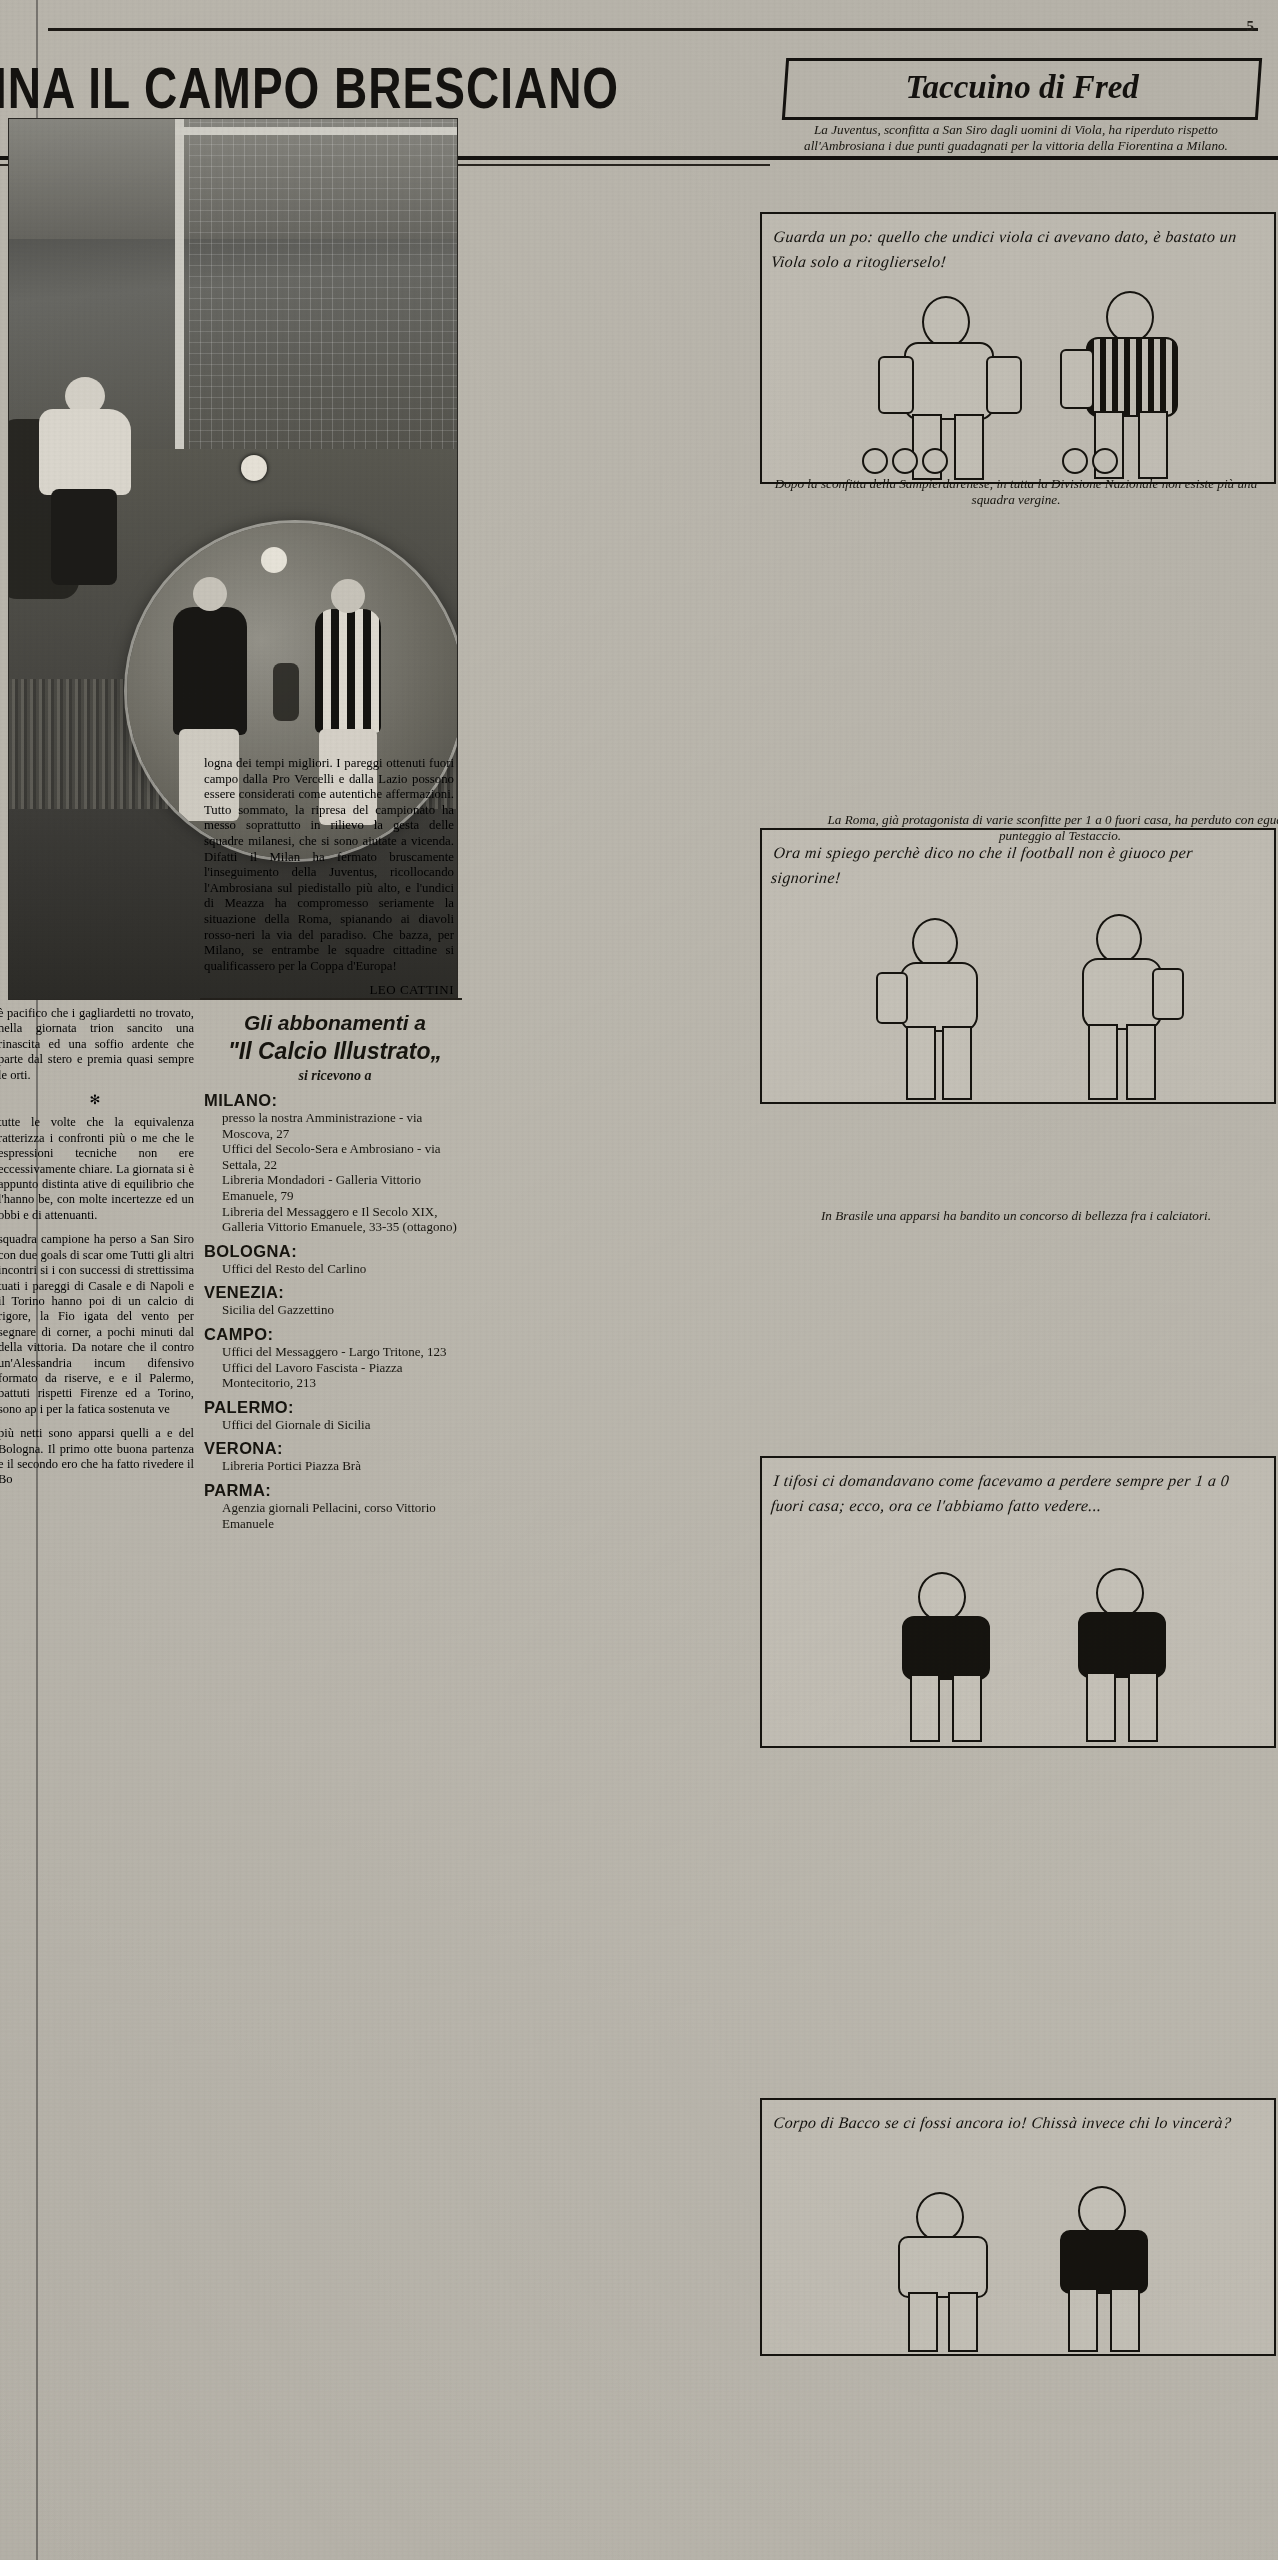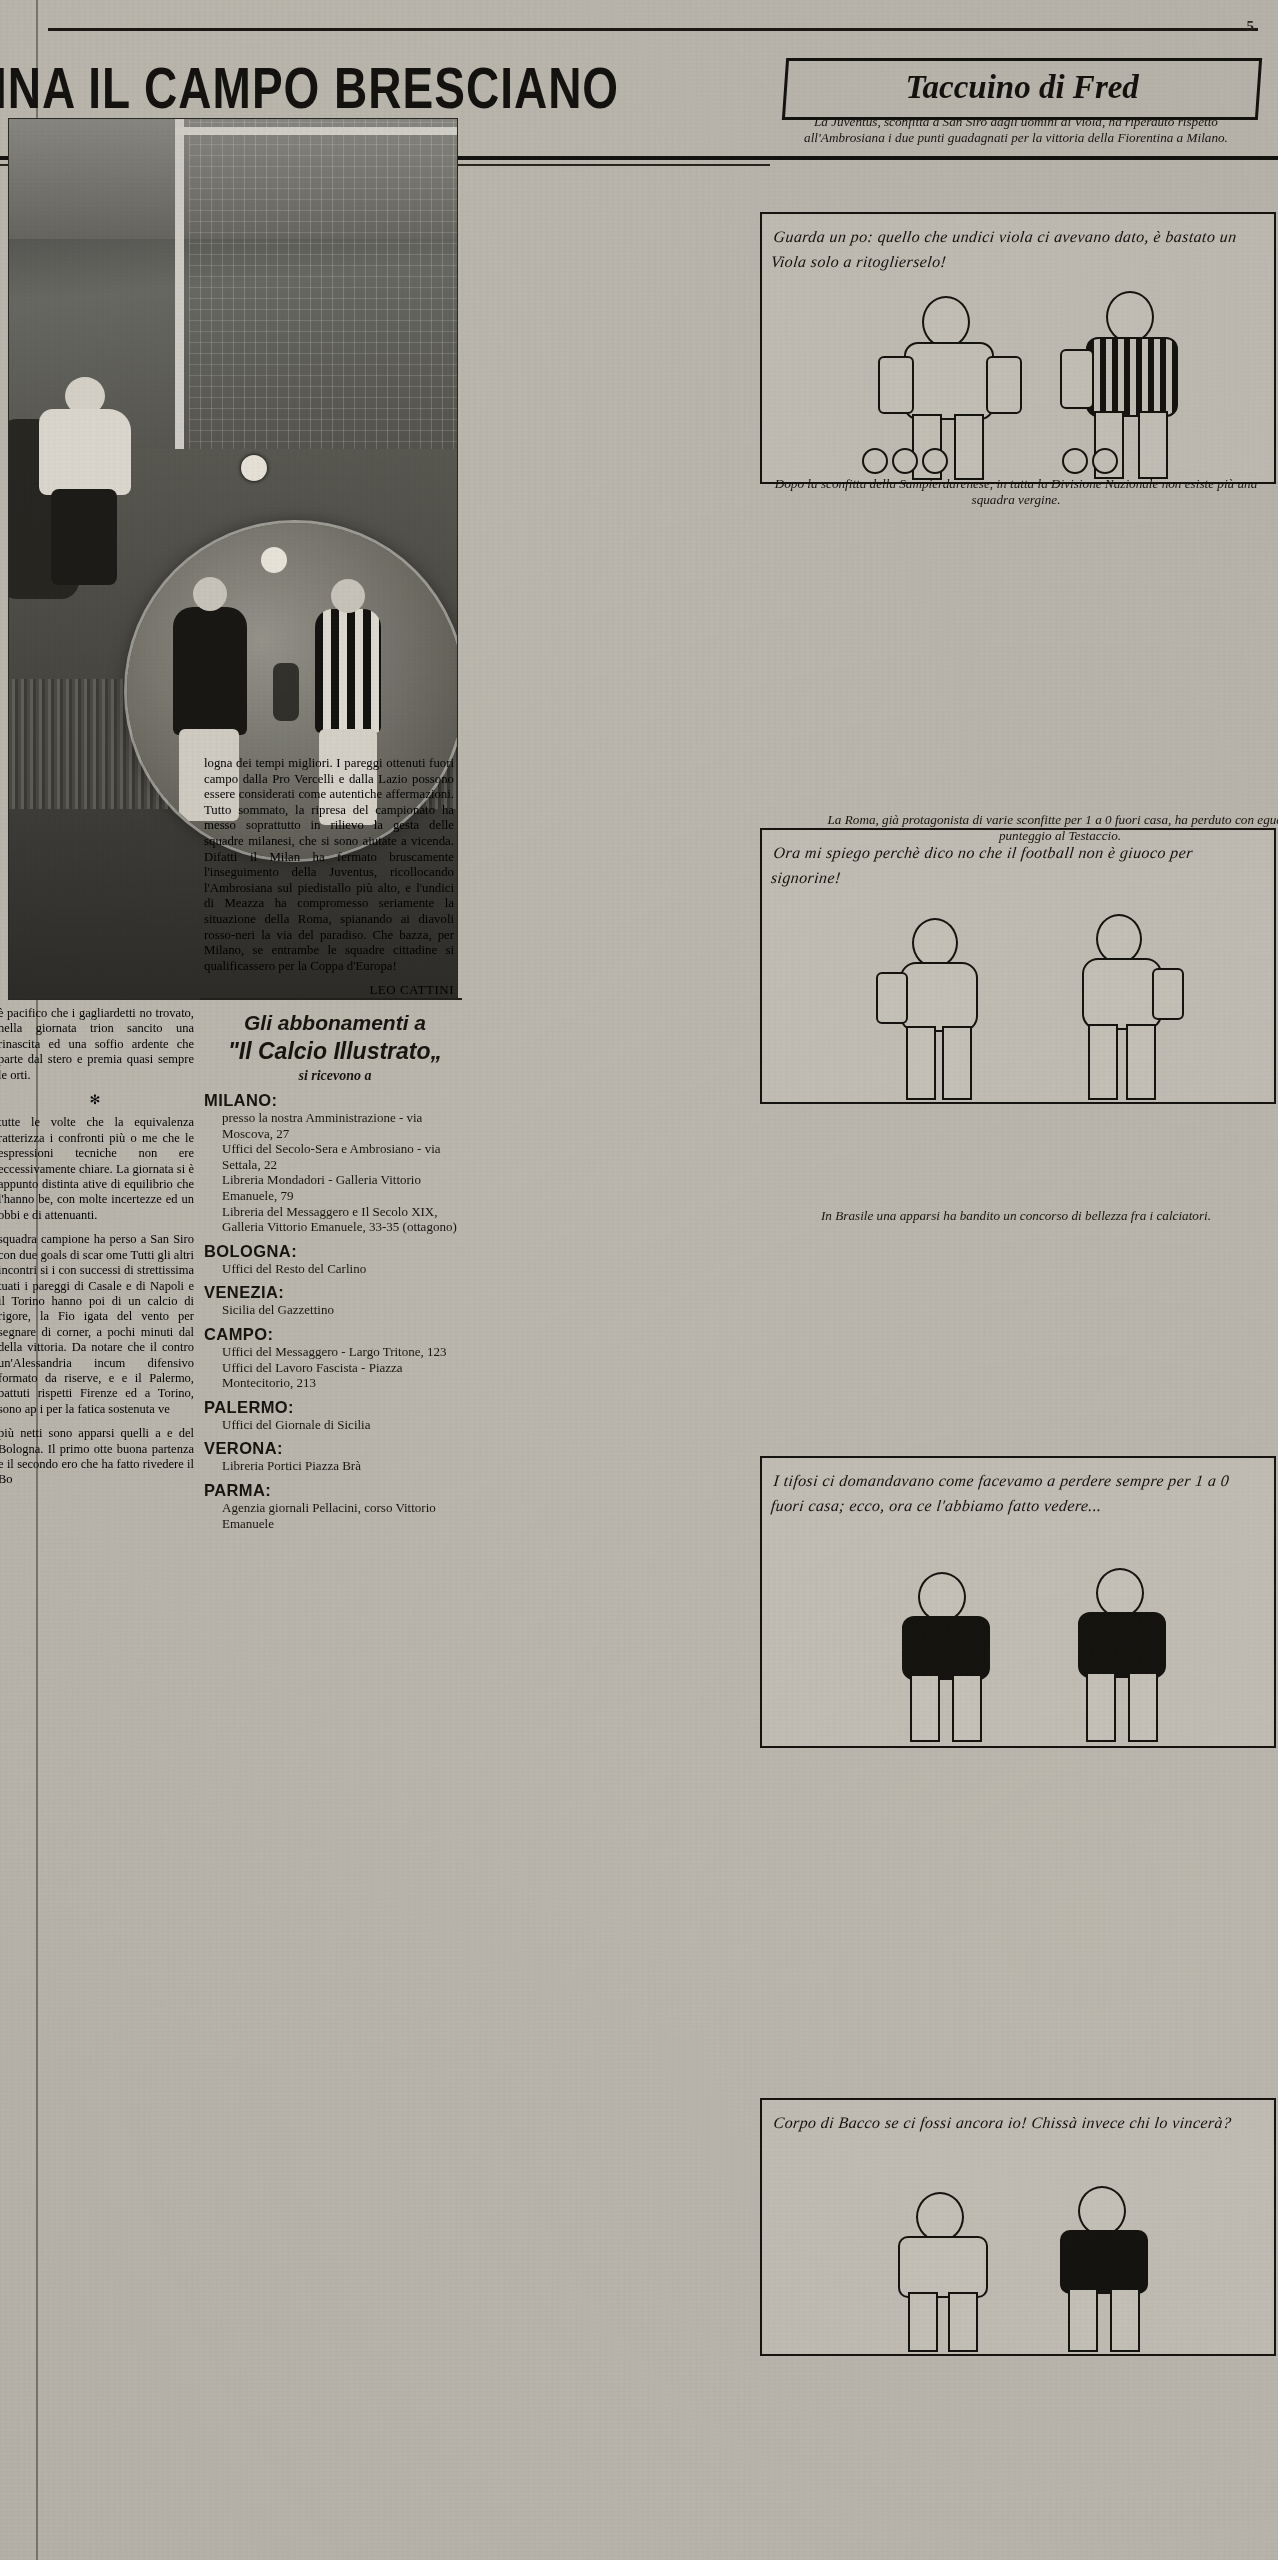--- a/index.html
+++ b/index.html
@@ -185,21 +185,21 @@
     <div class="city">PALERMO:</div>
     <div class="addr">Uffici del Giornale di Sicilia</div>
 
     <div class="city">VERONA:</div>
     <div class="addr">Libreria Portici Piazza Brà</div>
 
     <div class="city">PARMA:</div>
     <div class="addr">Agenzia giornali Pellacini, corso Vittorio Emanuele</div>
   </div>
 
-  <div class="rcol" style="top:114px;">
+  <div class="rcol" style="top:122px;">
     <div class="note">La Juventus, sconfitta a San Siro dagli uomini di Viola, ha riperduto rispetto all'Ambrosiana i due punti guadagnati per la vittoria della Fiorentina a Milano.</div>
   </div>
 
   <div class="rcol cartoon" style="top:212px;height:268px;">
     <div class="hand">Guarda un po: quello che undici viola ci avevano dato, è bastato un Viola solo a ritoglierselo!</div>
     <div class="toon-figs">
       <div class="fig" style="left:120px;width:130px;height:180px;">
         <div class="head" style="left:40px;top:0;width:44px;height:48px;"></div>
         <div class="torso plain" style="left:22px;top:46px;width:86px;height:74px;border-radius:14px;"></div>
         <div class="arm" style="left:-4px;top:60px;width:32px;height:54px;"></div>

